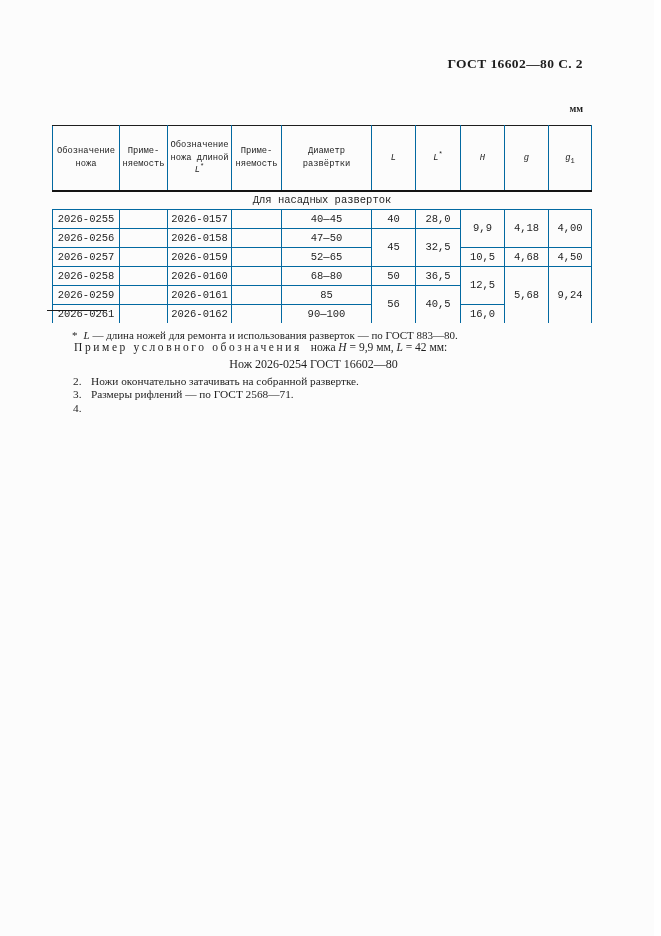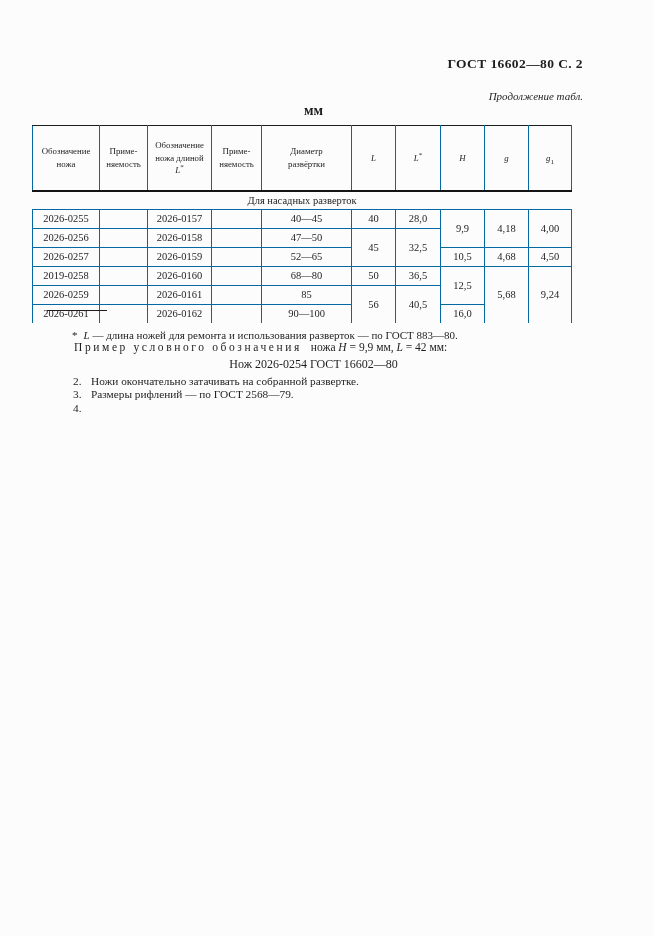--- a/index.html
+++ b/index.html
@@ -12,25 +12,25 @@
   .doc-ref {
     position:absolute; top:56px; left:44px; width:539px;
     text-align:right; font-weight:bold; font-size:13.5px; letter-spacing:.4px;
   }
   .continuation {
     position:absolute; top:90px; left:44px; width:539px;
     text-align:right; font-style:italic; font-size:11px;
   }
   .units {
     position:absolute; top:103px; left:44px; width:539px;
-    text-align:center; font-size:14px;font-weight:bold;
+    text-align:right; font-size:10px;font-weight:bold;
   }
   table.tbl {
-    position:absolute; top:125px; left:32px; width:539px;
-    border-collapse:collapse; table-layout:fixed;
+    position:absolute; top:125px; left:52px; width:539px;
+    border-collapse:collapse; table-layout:fixed;font-family:Liberation Mono, monospace;
   }
   .tbl th, .tbl td {
     border:1px solid #0369a1; text-align:center; vertical-align:middle;
     padding:0 2px; overflow:hidden;
   }
   .tbl th {
     border-top:1.5px solid #1e1e1e; border-bottom:2.5px solid #141414;
     font-weight:normal; font-size:8.8px; line-height:1.45;
     white-space:pre-line; height:46px;
   }
@@ -53,21 +53,20 @@
   .notes { position:absolute; top:375px; left:73px; font-size:11.3px; }
   .note { display:flex; line-height:13.4px; }
   .note .num { width:18px; flex:none; }
 </style>
 </head>
 <body>
 
 <div class="page">
 
   <div class="doc-ref">ГОСТ 16602—80 С. 2</div>
-  <div class="continuation">Продолжение табл.</div>
   <div class="units">мм</div>
 
   <table class="tbl">
     <colgroup>
       <col style="width:67px">
         <col style="width:48px">
         <col style="width:64px">
         <col style="width:50px">
         <col style="width:90px">
       <col style="width:44px">
@@ -130,21 +129,21 @@
         <td></td>
         <td>2026-0159</td>
         <td></td>
         <td>52—65</td>
         <td>10,5</td>
         <td>4,68</td>
         <td>4,50</td>
       </tr>
 
       <tr>
-        <td>2019-0258</td>
+        <td>2026-0258</td>
         <td></td>
         <td>2026-0160</td>
         <td></td>
         <td>68—80</td>
         <td>50</td>
         <td>36,5</td>
         <td rowspan="2">12,5</td>
         <td rowspan="3" class="nb">5,68</td>
         <td rowspan="3" class="nb">9,24</td>
       </tr>
@@ -188,20 +187,20 @@
 
   <div class="designation">Нож 2026-0254 ГОСТ 16602—80</div>
 
   <div class="notes">
     <div class="note">
       <span class="num">2.</span>
       <span>Ножи окончательно затачивать на собранной развертке.</span>
     </div>
     <div class="note">
       <span class="num">3.</span>
-      <span>Размеры рифлений — по ГОСТ 2568—79.</span>
+      <span>Размеры рифлений — по ГОСТ 2568—71.</span>
     </div>
     <div class="note">
       <span class="num">4.</span>
     </div>
   </div>
 
 </div>
 
 </body></html>

